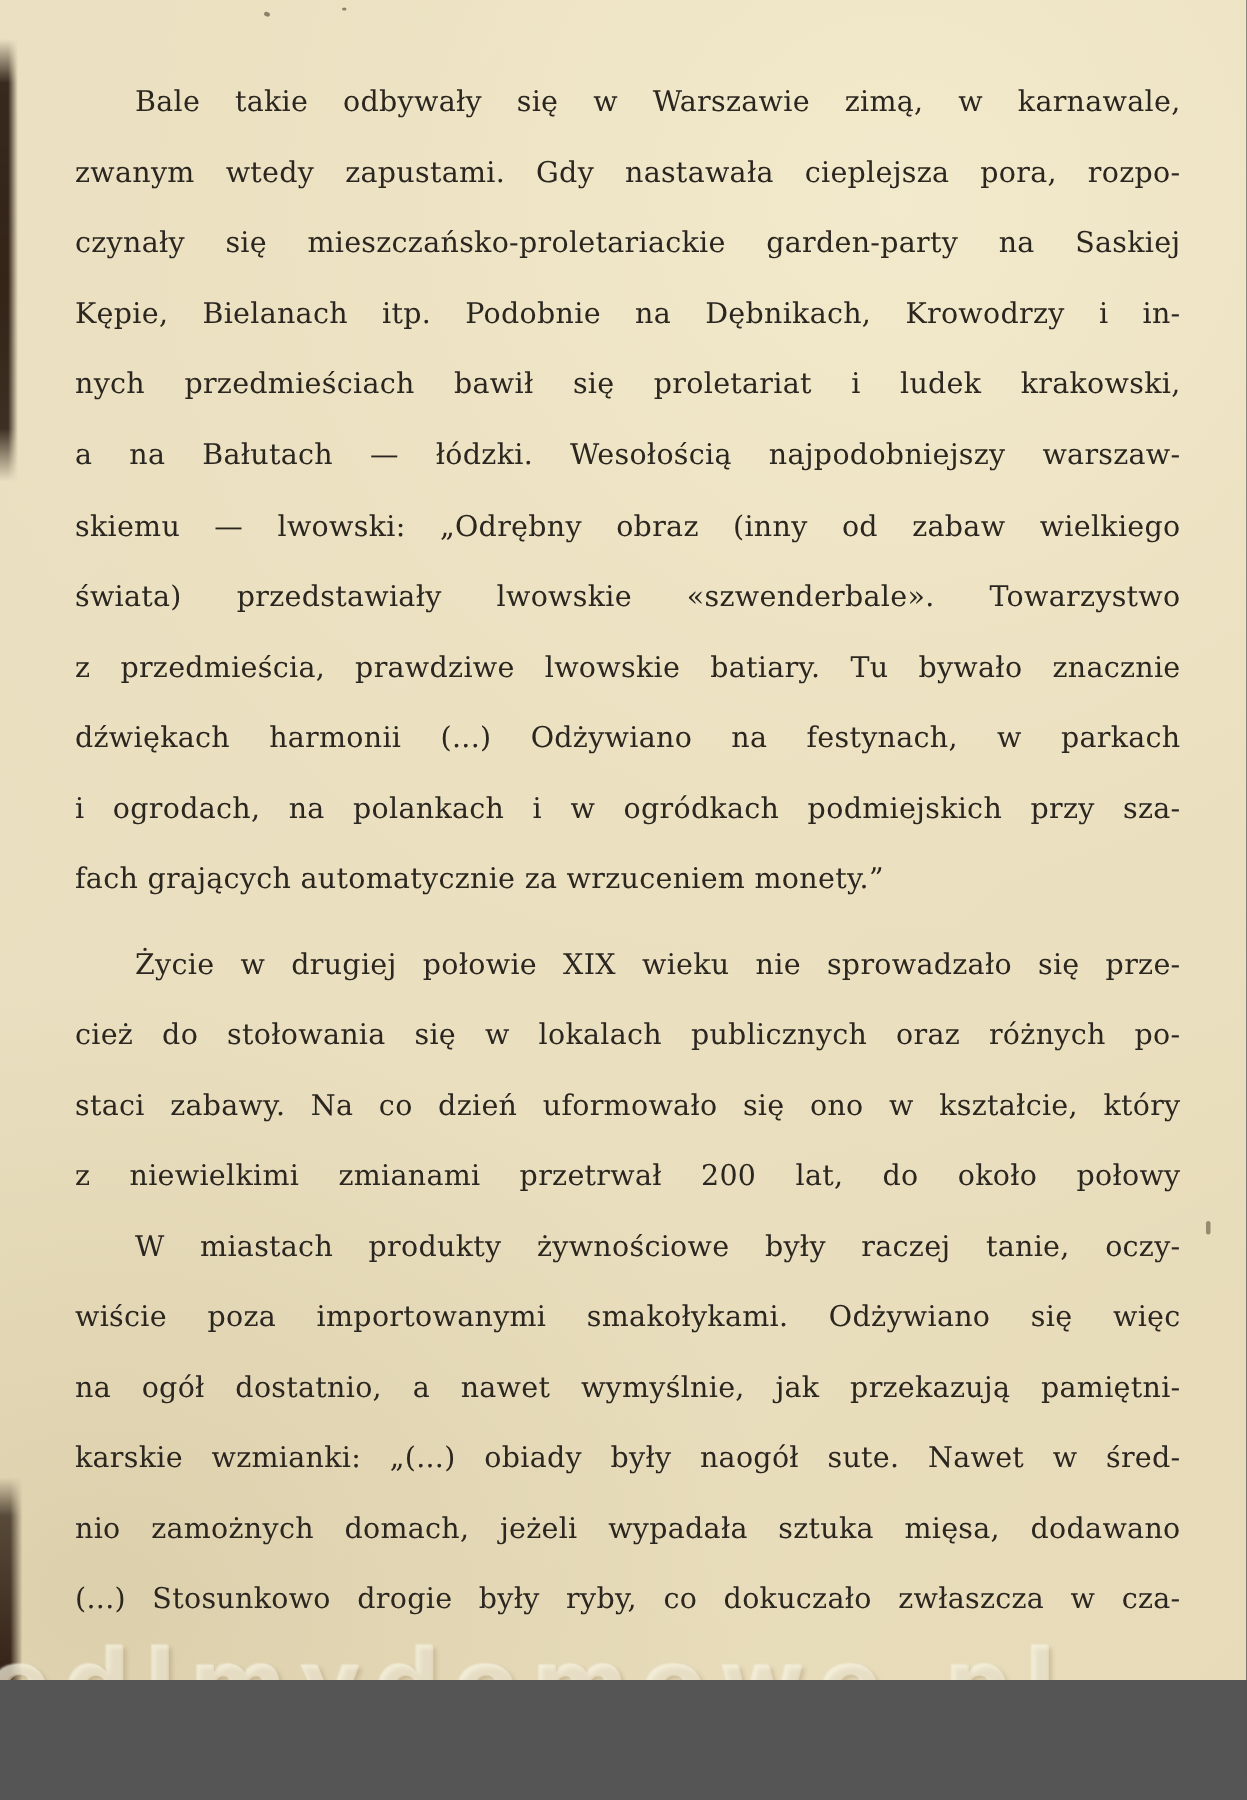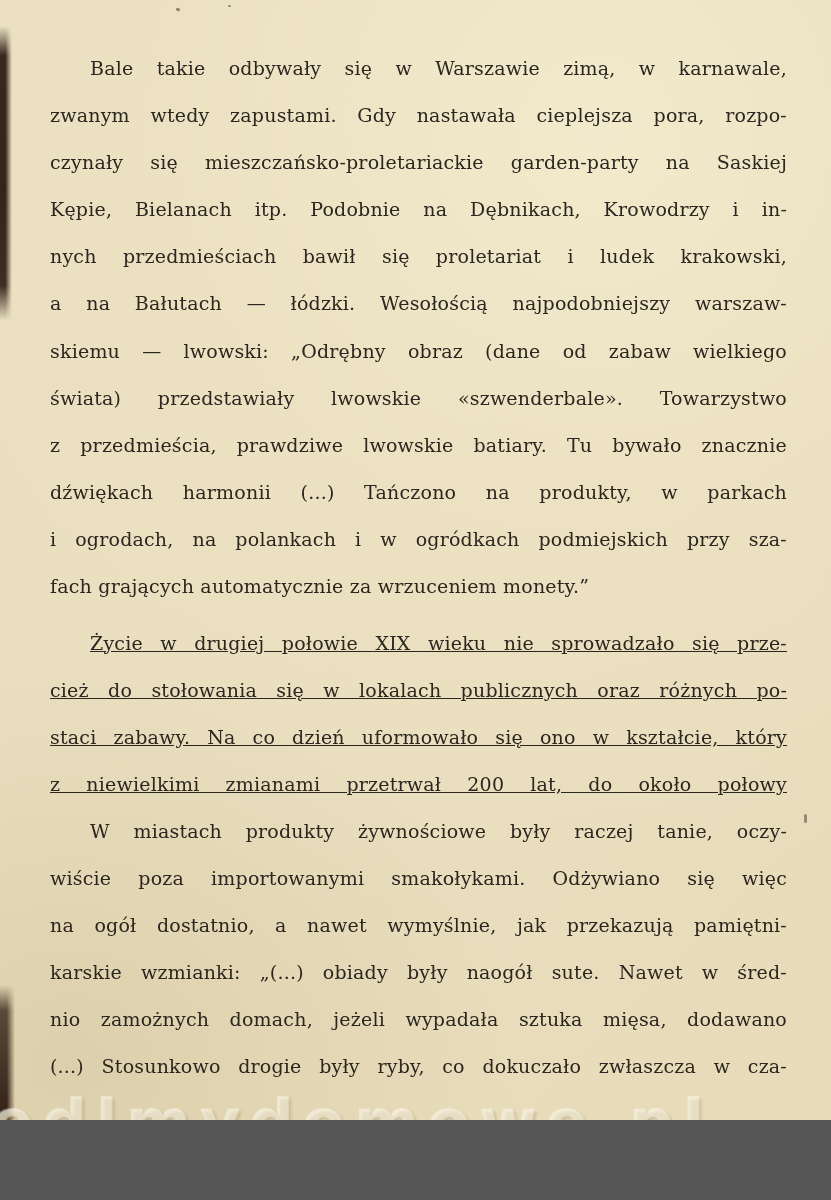--- a/index.html
+++ b/index.html
@@ -47,21 +47,21 @@
     right: 44px;
     top: 57px;
     color: #2b261f;
     font-size: 19px;
     line-height: 23.55px;
     font-weight: 500;
     letter-spacing: 0.2px;
     text-rendering: optimizeLegibility;
   }
   .para { margin: 0; }
-  .para.gap { margin-top: 33px; text-decoration: underline; }
+  .para.gap { margin-top: 33px; }
   .line { text-align: justify; white-space: normal; }
   .line:not(.last)::after { content: ""; display: inline-block; width: 100%; height: 0; }
   .line.first { text-indent: 40px; }
 
   
   .watermark {
     position: absolute;
     left: -8px;
     top: 1086px;
     width: 840px;
@@ -122,24 +122,24 @@
   <div class="speck s4"></div>
 
   <div class="body-text">
       <div class="para">
         <div class="line first">Bale takie odbywały się w Warszawie zimą, w karnawale,</div>
         <div class="line">zwanym wtedy zapustami. Gdy nastawała cieplejsza pora, rozpo-</div>
         <div class="line">czynały się mieszczańsko-proletariackie garden-party na Saskiej</div>
         <div class="line">Kępie, Bielanach itp. Podobnie na Dębnikach, Krowodrzy i in-</div>
         <div class="line">nych przedmieściach bawił się proletariat i ludek krakowski,</div>
         <div class="line">a na Bałutach — łódzki. Wesołością najpodobniejszy warszaw-</div>
-        <div class="line">skiemu — lwowski: „Odrębny obraz (dane od zabaw wielkiego</div>
+        <div class="line">skiemu — lwowski: „Odrębny obraz (inny od zabaw wielkiego</div>
         <div class="line">świata) przedstawiały lwowskie «szwenderbale». Towarzystwo</div>
         <div class="line">z przedmieścia, prawdziwe lwowskie batiary. Tu bywało znacznie</div>
-        <div class="line">dźwiękach harmonii (...) Tańczono na produkty, w parkach</div>
+        <div class="line">dźwiękach harmonii (...) Odżywiano na festynach, w parkach</div>
         <div class="line">i ogrodach, na polankach i w ogródkach podmiejskich przy sza-</div>
         <div class="line last">fach grających automatycznie za wrzuceniem monety.”</div>
       </div>
       <div class="para gap">
         <div class="line first">Życie w drugiej połowie XIX wieku nie sprowadzało się prze-</div>
         <div class="line">cież do stołowania się w lokalach publicznych oraz różnych po-</div>
         <div class="line">staci zabawy. Na co dzień uformowało się ono w kształcie, który</div>
         <div class="line">z niewielkimi zmianami przetrwał 200 lat, do około połowy</div>
       </div>
       <div class="para">

